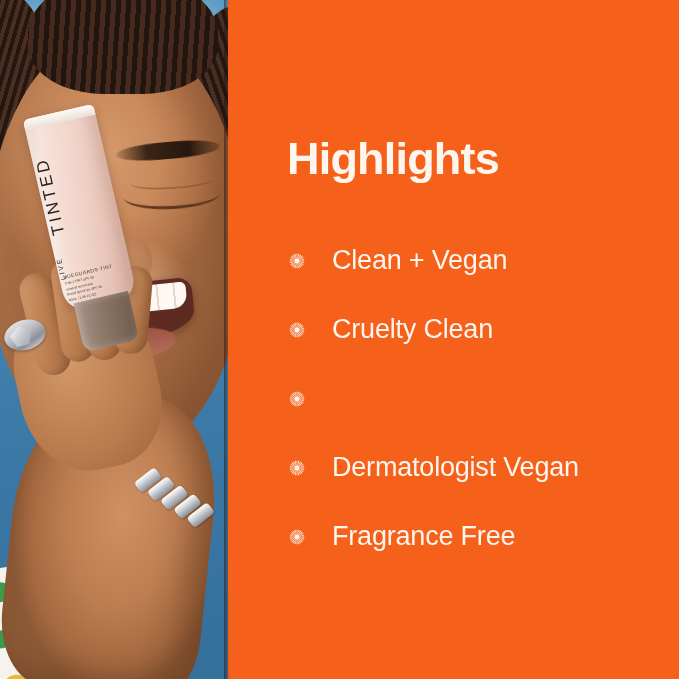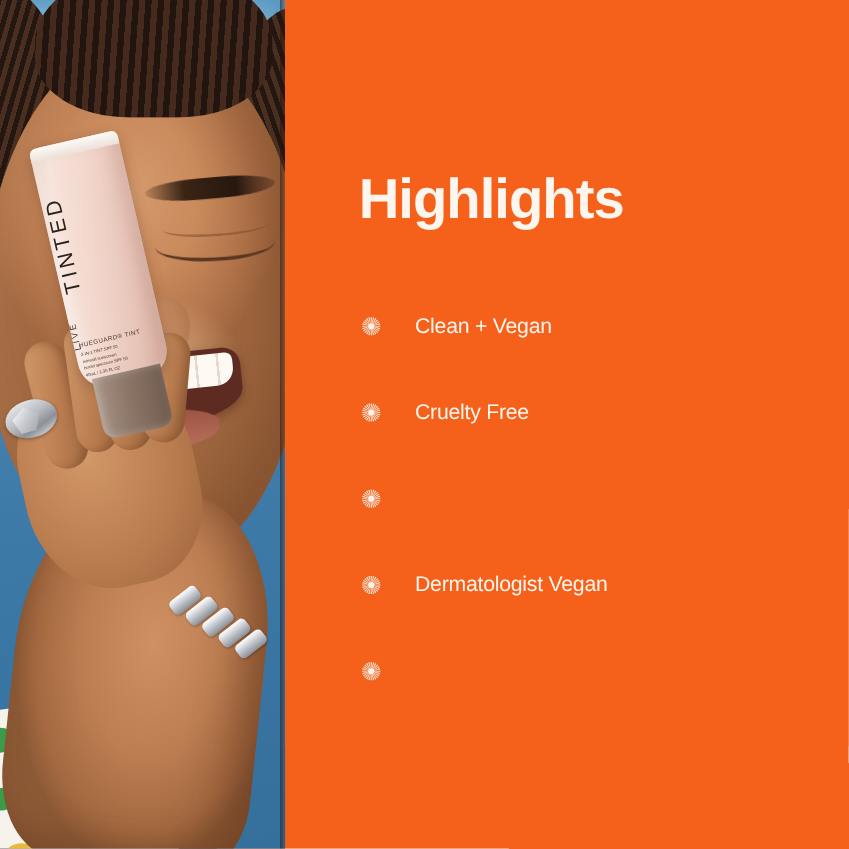--- a/index.html
+++ b/index.html
@@ -421,21 +421,21 @@
     height: 69px;
     gap: 22px;
   }
   .sunburst {
     flex: 0 0 auto;
     width: 26px;
     height: 26px;
     display: block;
   }
   .hl-label {
-    font-size: 17px;
+    font-size: 27px;
     color: #FDF6EE;
     letter-spacing: -0.2px;
     white-space: nowrap;
     text-align: right;
   }
 </style>
 </head>
 <body>
 
 <div class="canvas">
@@ -563,21 +563,21 @@
               <path d="M 48.1 22 L 50 49 L 51.9 22 Z" fill="#FDF6EE" transform="rotate(255 50 50)"></path>
               <path d="M 48.1 22 L 50 49 L 51.9 22 Z" fill="#FDF6EE" transform="rotate(270 50 50)"></path>
               <path d="M 48.1 22 L 50 49 L 51.9 22 Z" fill="#FDF6EE" transform="rotate(285 50 50)"></path>
               <path d="M 48.1 22 L 50 49 L 51.9 22 Z" fill="#FDF6EE" transform="rotate(300 50 50)"></path>
               <path d="M 48.1 22 L 50 49 L 51.9 22 Z" fill="#FDF6EE" transform="rotate(315 50 50)"></path>
               <path d="M 48.1 22 L 50 49 L 51.9 22 Z" fill="#FDF6EE" transform="rotate(330 50 50)"></path>
               <path d="M 48.1 22 L 50 49 L 51.9 22 Z" fill="#FDF6EE" transform="rotate(345 50 50)"></path>
               <circle cx="50" cy="50" r="9.5" fill="#FDF6EE"></circle>
             </svg>
           </span>
-        <span class="hl-label">Cruelty Free</span>
+        <span class="hl-label">Cruelty Clean</span>
       </li>
       <li class="hl-item">
         <span class="sunburst-slot">
             <svg viewBox="0 0 100 100" class="sunburst">
               <path d="M 48.1 22 L 50 49 L 51.9 22 Z" fill="#FDF6EE" transform="rotate(0 50 50)"></path>
               <path d="M 48.1 22 L 50 49 L 51.9 22 Z" fill="#FDF6EE" transform="rotate(15 50 50)"></path>
               <path d="M 48.1 22 L 50 49 L 51.9 22 Z" fill="#FDF6EE" transform="rotate(30 50 50)"></path>
               <path d="M 48.1 22 L 50 49 L 51.9 22 Z" fill="#FDF6EE" transform="rotate(45 50 50)"></path>
               <path d="M 48.1 22 L 50 49 L 51.9 22 Z" fill="#FDF6EE" transform="rotate(60 50 50)"></path>
               <path d="M 48.1 22 L 50 49 L 51.9 22 Z" fill="#FDF6EE" transform="rotate(75 50 50)"></path>
@@ -658,16 +658,17 @@
               <path d="M 48.1 22 L 50 49 L 51.9 22 Z" fill="#FDF6EE" transform="rotate(255 50 50)"></path>
               <path d="M 48.1 22 L 50 49 L 51.9 22 Z" fill="#FDF6EE" transform="rotate(270 50 50)"></path>
               <path d="M 48.1 22 L 50 49 L 51.9 22 Z" fill="#FDF6EE" transform="rotate(285 50 50)"></path>
               <path d="M 48.1 22 L 50 49 L 51.9 22 Z" fill="#FDF6EE" transform="rotate(300 50 50)"></path>
               <path d="M 48.1 22 L 50 49 L 51.9 22 Z" fill="#FDF6EE" transform="rotate(315 50 50)"></path>
               <path d="M 48.1 22 L 50 49 L 51.9 22 Z" fill="#FDF6EE" transform="rotate(330 50 50)"></path>
               <path d="M 48.1 22 L 50 49 L 51.9 22 Z" fill="#FDF6EE" transform="rotate(345 50 50)"></path>
               <circle cx="50" cy="50" r="9.5" fill="#FDF6EE"></circle>
             </svg>
           </span>
+        <span class="hl-label">Fragrance Free</span>
       </li>
     </ul>
   </div>
 </div>
 
 </body></html>

